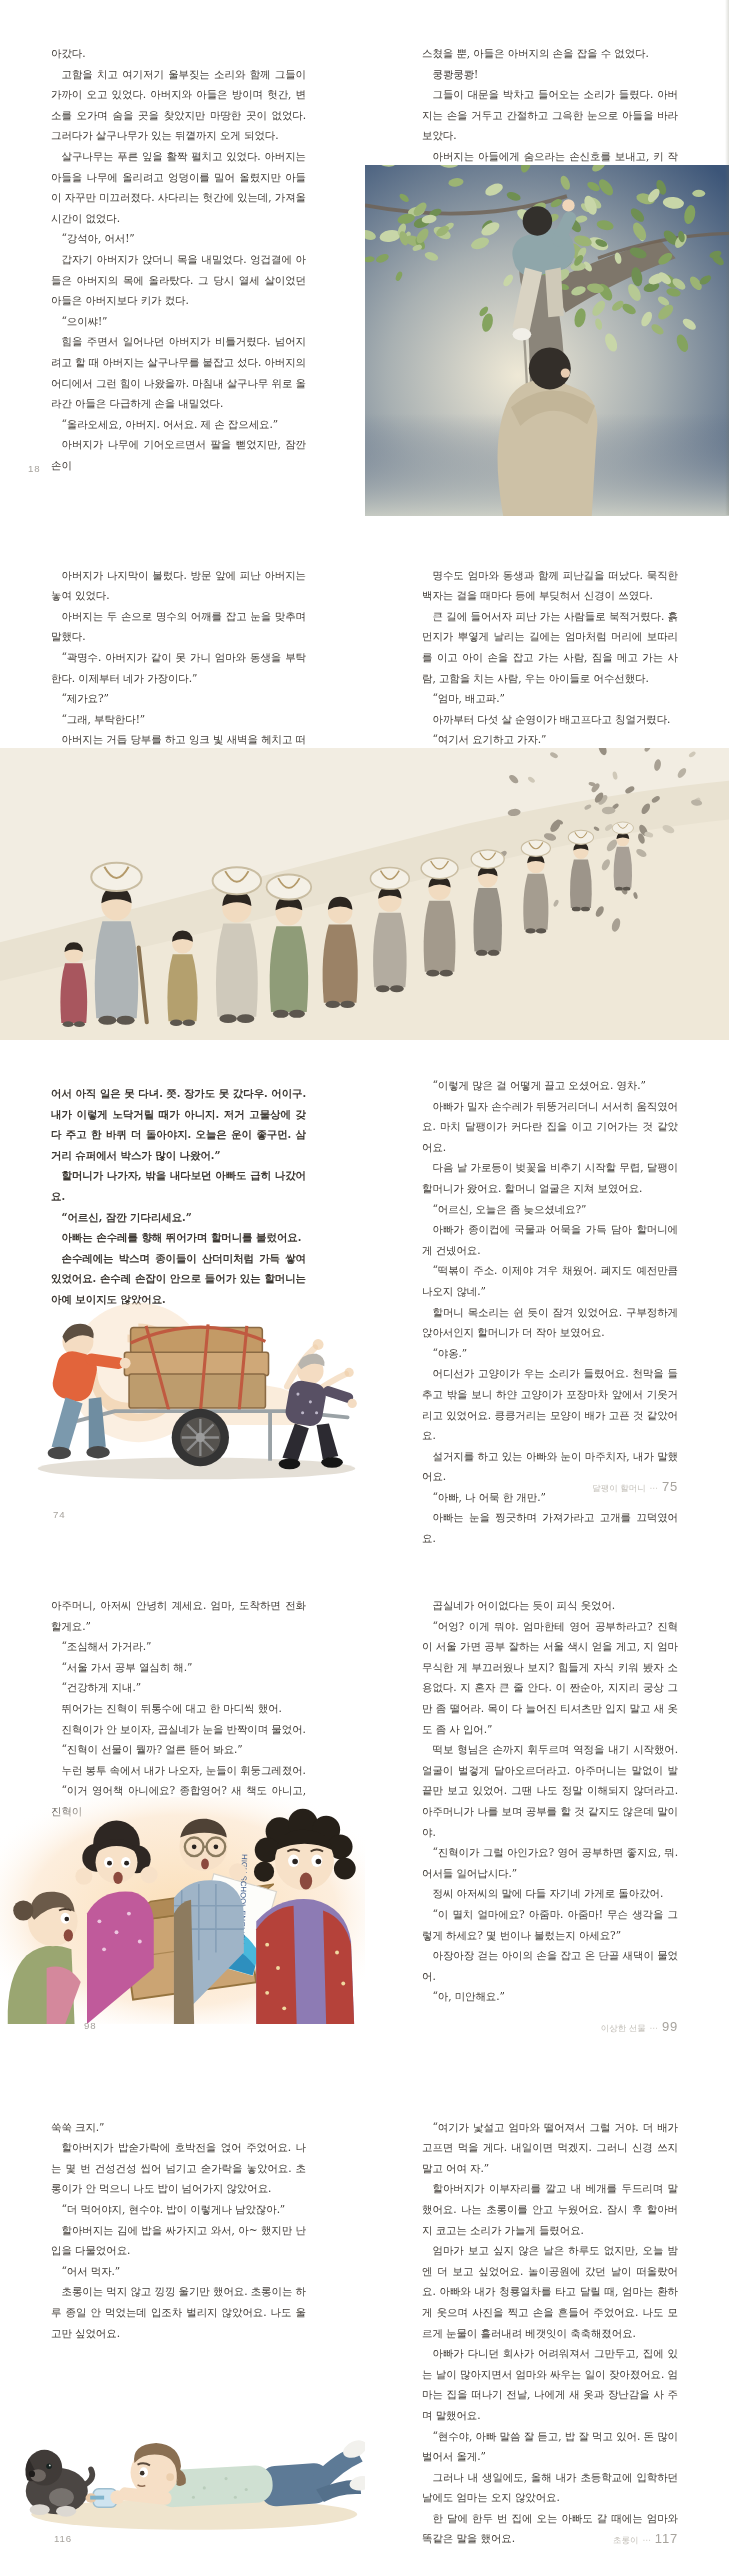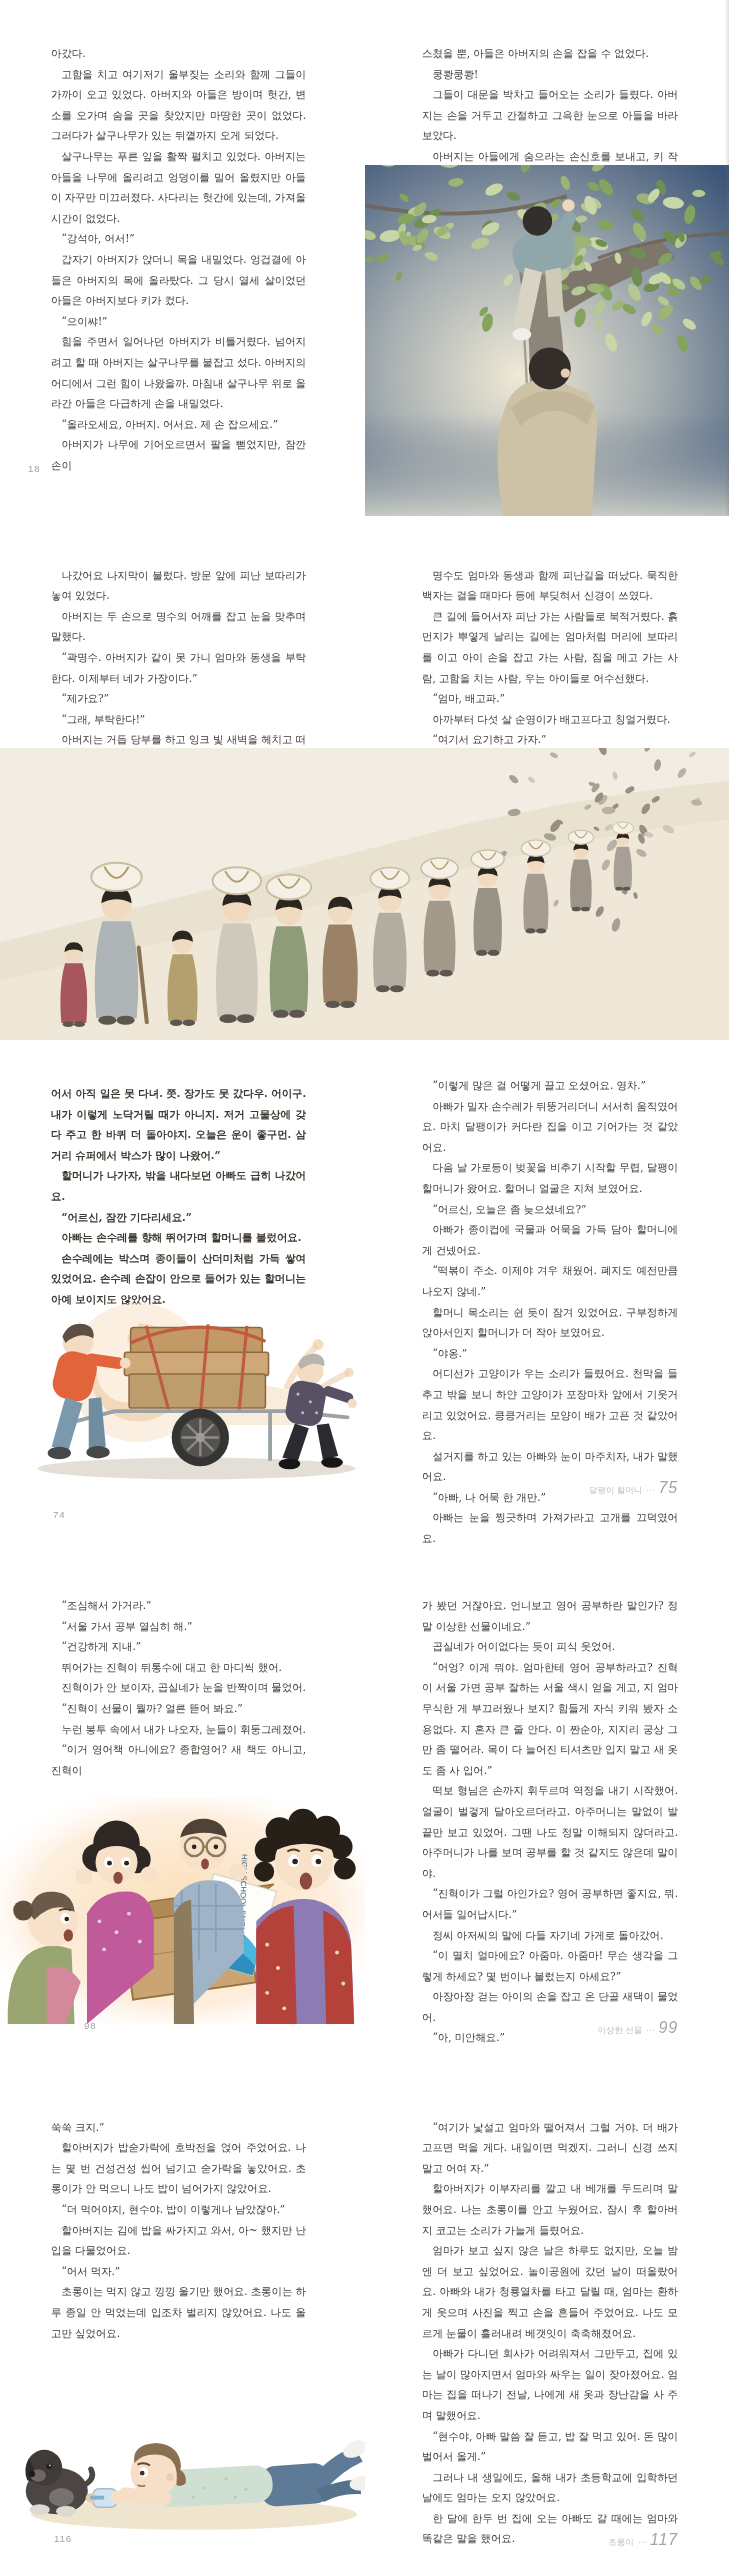--- a/index.html
+++ b/index.html
@@ -8,21 +8,21 @@
   .spread{position:absolute;left:0;width:730px;}
   .col{position:absolute;font-size:10.5px;line-height:20.6px;color:#3e3933;
        text-align:justify;letter-spacing:-0.1px;}
   .col p{margin:0;}
   .col p.ind{text-indent:1em;}
   .pnum{position:absolute;font-family:"Liberation Sans",sans-serif;font-size:9.7px;
         color:#a7a39d;letter-spacing:0.8px;}
   .footer{position:absolute;font-family:"Liberation Sans",sans-serif;font-size:8.5px;
         color:#c3bfb8;text-align:right;}
   .footer .fsep{margin:0 3.9px;color:#d2cec7;}
-  .footer .fpage{font-size:16px;color:#a7a39d;letter-spacing:0.8px;font-style:italic;}
+  .footer .fpage{font-size:13px;color:#a7a39d;letter-spacing:0.8px;}
   .illus{position:absolute;}
   .illus svg{display:block;width:100%;height:100%;}
   .scan-edge{position:absolute;right:0;top:0;width:5.4px;height:515px;
         background:linear-gradient(90deg,rgba(0,0,0,0),rgba(110,112,90,.28));}
 </style>
 </head>
 <body>
 
 <div id="page">
 
@@ -218,21 +218,21 @@
           <circle cx="258" cy="268" r="6" fill="#e8cdb2"></circle>
         </g>
       </svg>
     </div>
     <div class="pnum" style="left:28px;top:463px;">18</div>
     <div class="scan-edge"></div>
   </section>
 
   <section class="spread" style="top:563px;height:477px;">
     <div class="col" style="left:51px;top:1.6px;width:255px;">
-        <p class="ind">나갔어요 나지막이 불렀다. 방문 앞에 피난 보따리가 놓여 있었다.</p>
+        <p class="ind">아버지가 나지막이 불렀다. 방문 앞에 피난 아버지는 놓여 있었다.</p>
         <p class="ind">아버지는 두 손으로 명수의 어깨를 잡고 눈을 맞추며 말했다.</p>
         <p class="ind">“곽명수. 아버지가 같이 못 가니 엄마와 동생을 부탁한다. 이제부터 네가 가장이다.”</p>
         <p class="ind">“제가요?”</p>
         <p class="ind">“그래, 부탁한다!”</p>
         <p class="ind">아버지는 거듭 당부를 하고 잉크 빛 새벽을 헤치고 떠났다. 아버지 뒤를 따라 동이 터 오고 있었다.</p>
       </div>
     <div class="col" style="left:422px;top:1.6px;width:256px;">
         <p class="ind">명수도 엄마와 동생과 함께 피난길을 떠났다. 묵직한 백자는 걸을 때마다 등에 부딪혀서 신경이 쓰였다.</p>
         <p class="ind">큰 길에 들어서자 피난 가는 사람들로 북적거렸다. 흙먼지가 뿌옇게 날리는 길에는 엄마처럼 머리에 보따리를 이고 아이 손을 잡고 가는 사람, 짐을 메고 가는 사람, 고함을 치는 사람, 우는 아이들로 어수선했다.</p>
         <p class="ind">“엄마, 배고파.”</p>
@@ -476,31 +476,31 @@
       </svg>
     </div>
     <div class="pnum" style="left:53px;top:405px;margin-top:29px;">74</div>
     <div class="footer" style="right:52px;top:404px;width:202px;">
       <span>달팽이 할머니</span><span class="fsep">⋯</span><span class="fpage">75</span>
     </div>
   </section>
 
   <section class="spread" style="top:1595px;height:442px;">
     <div class="col" style="left:51px;top:0;width:255px;">
+        <p>아주머니, 아저씨 안녕히 계세요. 엄마, 도착하면 전화할게요.”</p>
         <p class="ind">“조심해서 가거라.”</p>
         <p class="ind">“서울 가서 공부 열심히 해.”</p>
         <p class="ind">“건강하게 지내.”</p>
         <p class="ind">뛰어가는 진혁이 뒤통수에 대고 한 마디씩 했어.</p>
         <p class="ind">진혁이가 안 보이자, 곱실네가 눈을 반짝이며 물었어.</p>
         <p class="ind">“진혁이 선물이 뭘까? 얼른 뜯어 봐요.”</p>
         <p class="ind">누런 봉투 속에서 내가 나오자, 눈들이 휘둥그레졌어.</p>
         <p class="ind">“이거 영어책 아니에요? 종합영어? 새 책도 아니고, 진혁이</p>
       </div>
     <div class="col" style="left:422px;top:0;width:256px;">
-        <p>가 봤던 거잖아요. 언니보고 영어 공부하란 말인가? 정말 이상한 선물이네요.”</p>
         <p class="ind">곱실네가 어이없다는 듯이 피식 웃었어.</p>
         <p class="ind">“어엉? 이게 뭐야. 엄마한테 영어 공부하라고? 진혁이 서울 가면 공부 잘하는 서울 색시 얻을 게고, 지 엄마 무식한 게 부끄러웠나 보지? 힘들게 자식 키워 봤자 소용없다. 지 혼자 큰 줄 안다. 이 짠순아, 지지리 궁상 그만 좀 떨어라. 목이 다 늘어진 티셔츠만 입지 말고 새 옷도 좀 사 입어.”</p>
         <p class="ind">떡보 형님은 손까지 휘두르며 역정을 내기 시작했어. 얼굴이 벌겋게 달아오르더라고. 아주머니는 말없이 발끝만 보고 있었어. 그땐 나도 정말 이해되지 않더라고. 아주머니가 나를 보며 공부를 할 것 같지도 않은데 말이야.</p>
         <p class="ind">“진혁이가 그럴 아인가요? 영어 공부하면 좋지요, 뭐. 어서들 일어납시다.”</p>
         <p class="ind">정씨 아저씨의 말에 다들 자기네 가게로 돌아갔어.</p>
         <p class="ind">“이 멸치 얼마에요? 아줌마. 아줌마! 무슨 생각을 그렇게 하세요? 몇 번이나 불렀는지 아세요?”</p>
         <p class="ind">아장아장 걷는 아이의 손을 잡고 온 단골 새댁이 물었어.</p>
         <p class="ind">“아, 미안해요.”</p>
       </div>
     <div class="illus" style="left:0;top:202px;width:365px;height:227px;">

